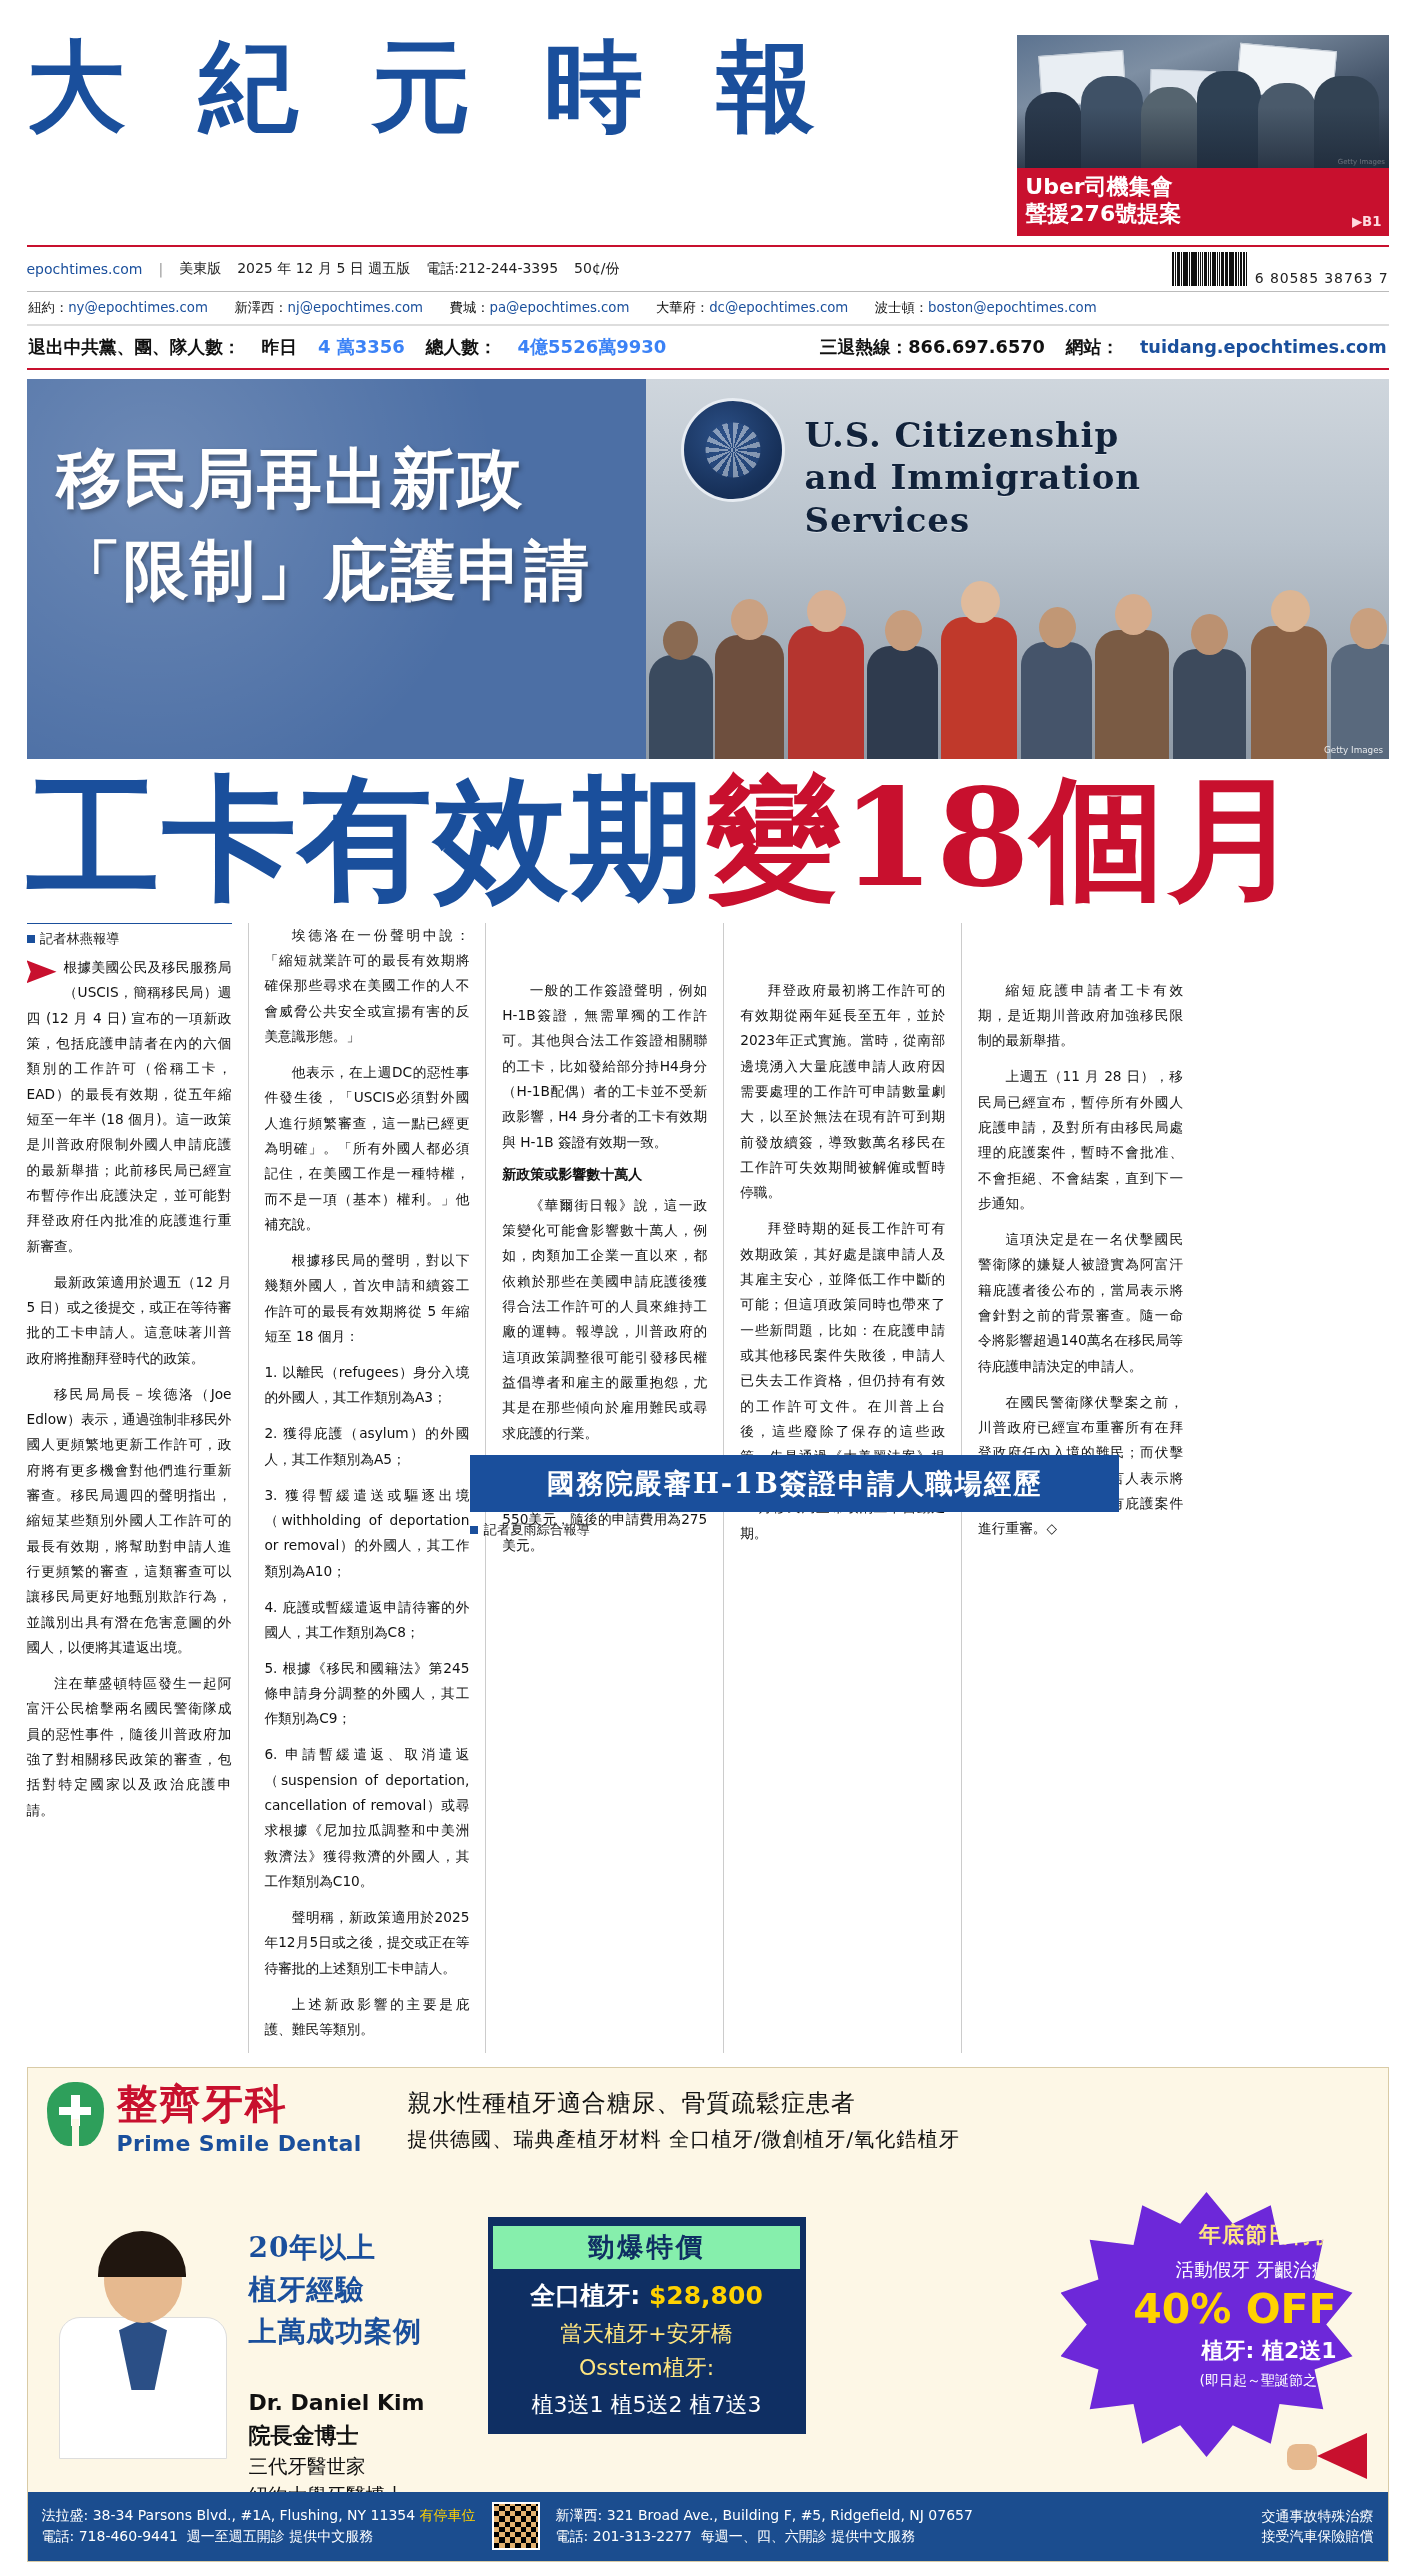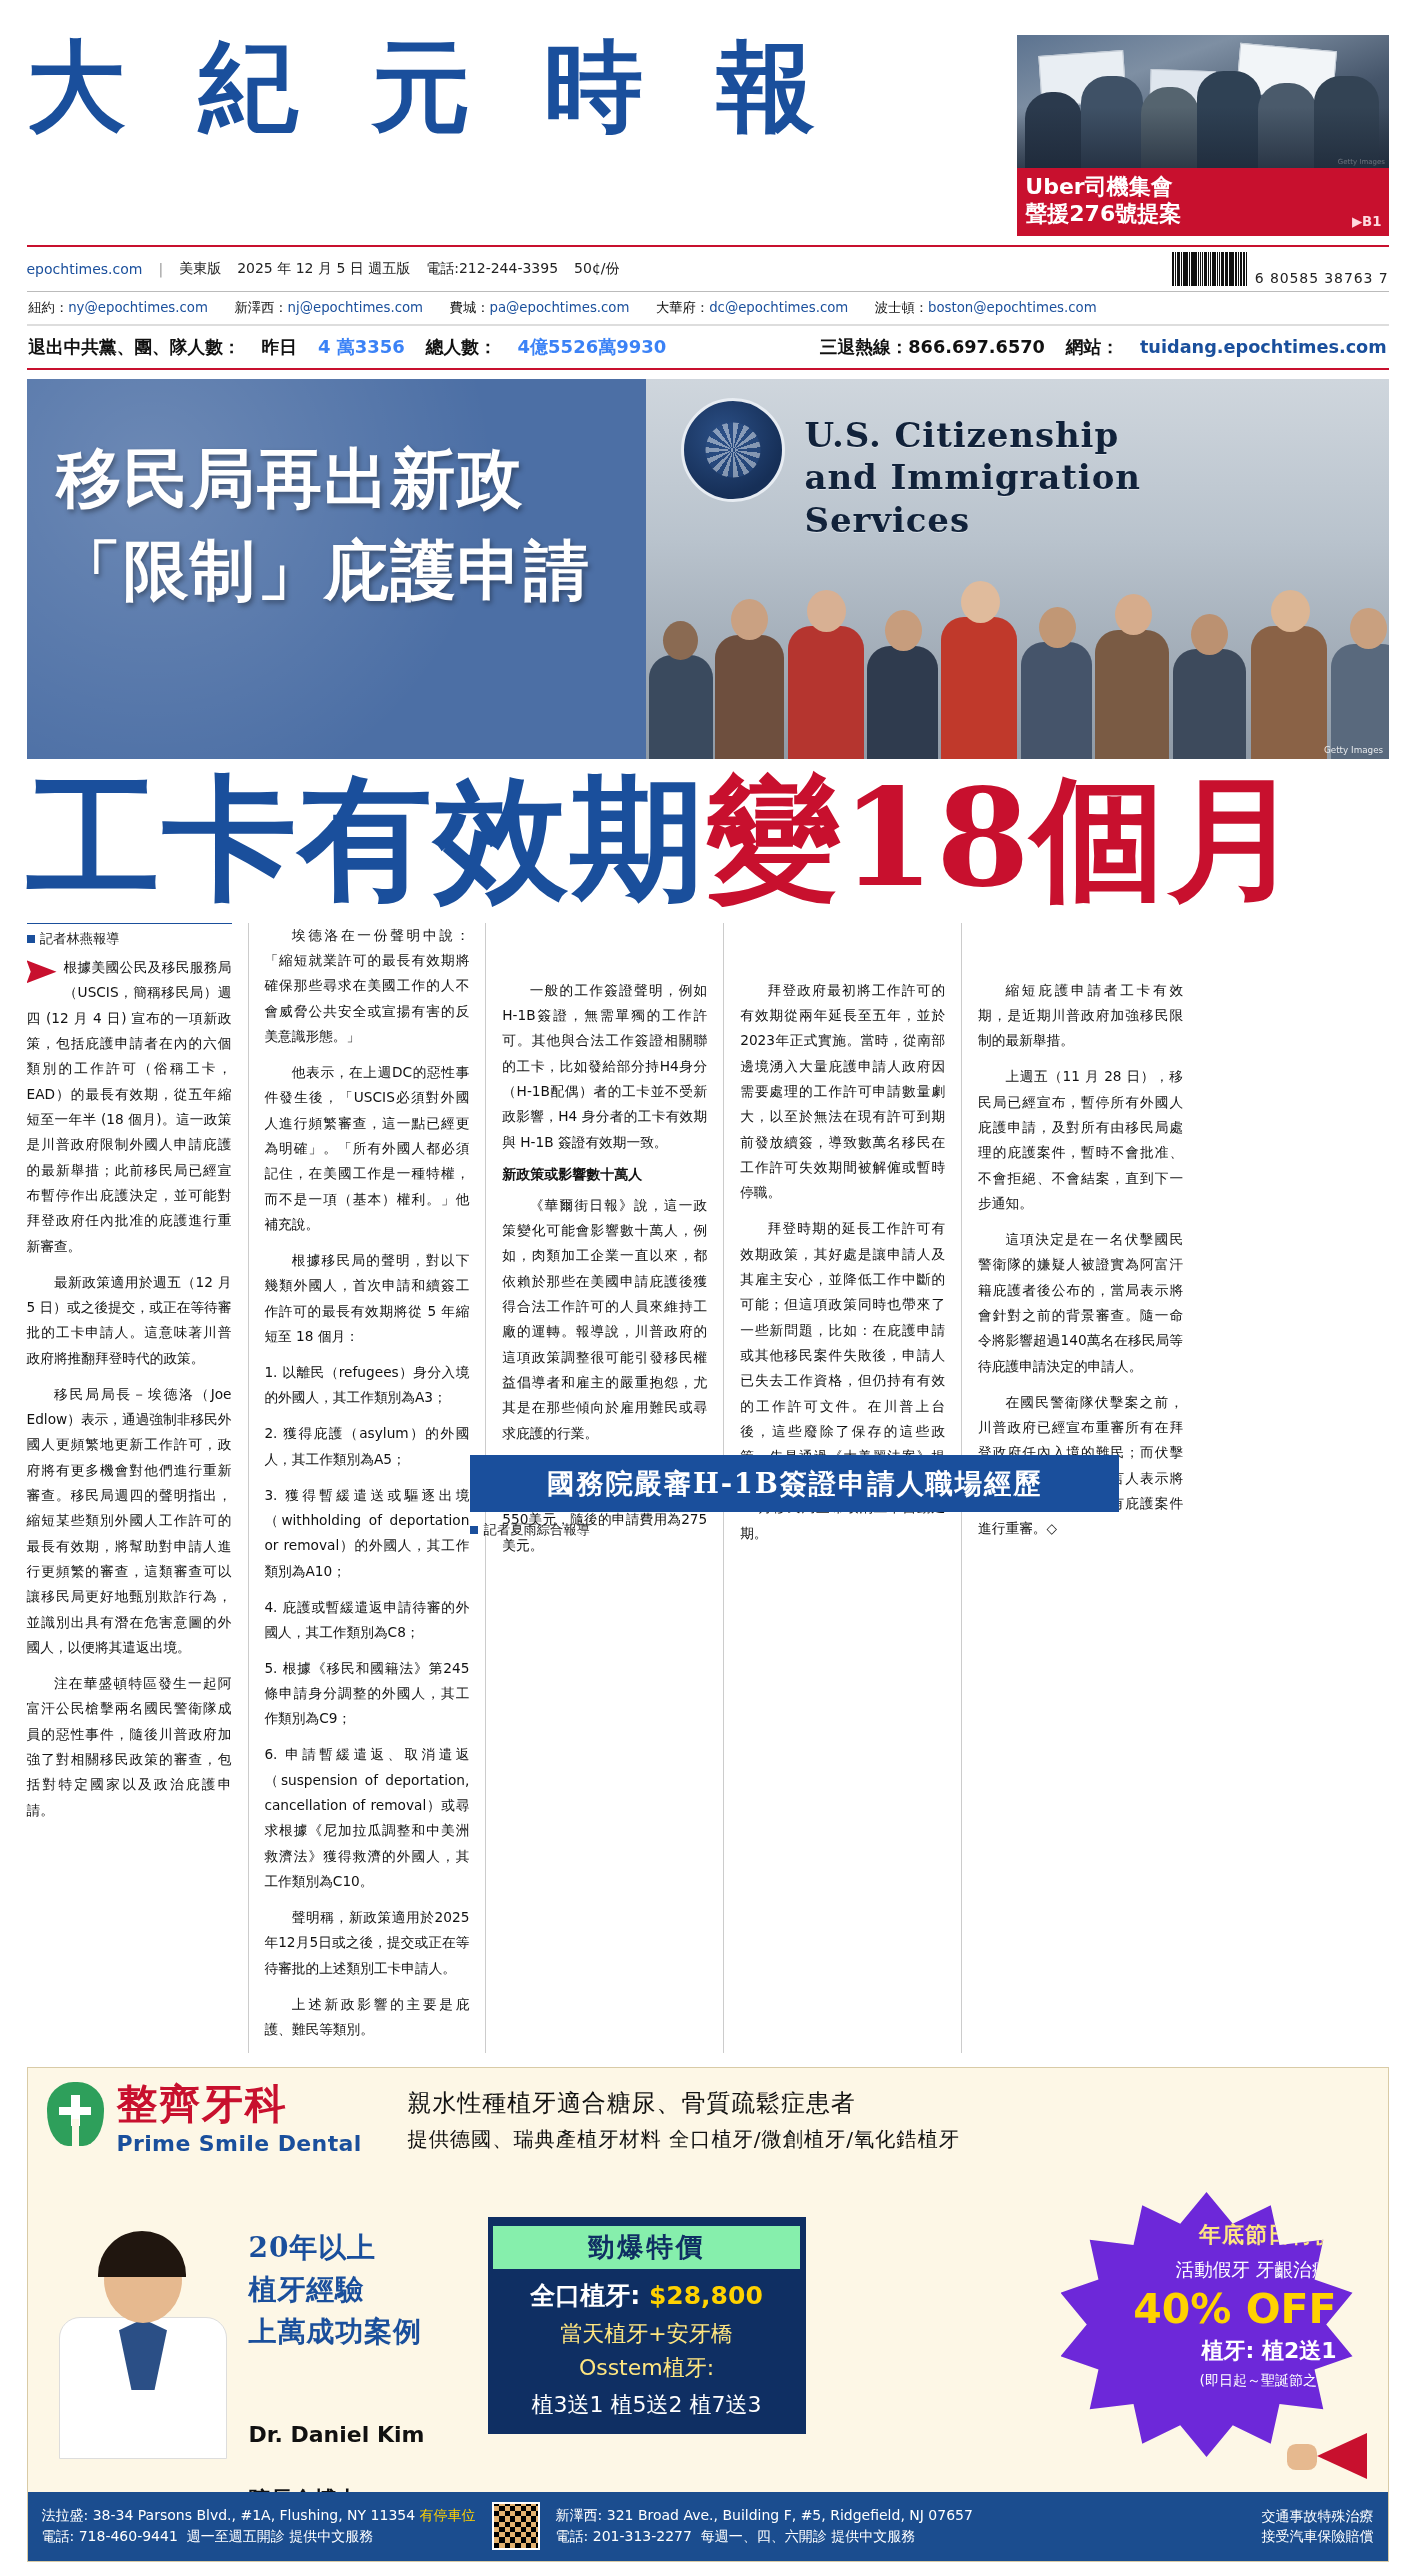--- a/index.html
+++ b/index.html
@@ -198,21 +198,21 @@
   .doc .shirt{ position:absolute; left:65px; top:83px; width:48px; height:71px; background:#2b4f86; clip-path:polygon(50% 0,100% 16%,74% 100%,26% 100%,0 16%); }
   .ad-exp {
     position:absolute; left:221px; top:159px; width:221px;
     font-family:"DejaVu Serif","Liberation Serif",serif; color:#1a4f9c;
     font-size:28px; font-weight:bold; line-height:1.5; letter-spacing:0.9px;
   }
   .ad-doc-name {
     position:absolute; left:221px; top:318px; width:221px; color:#111;
     font-size:19.5px; line-height:1.5;
   }
-  .ad-doc-name .big{ font-size:22px; font-weight:bold;margin-top:32px; }
+  .ad-doc-name .big{ font-size:22px; font-weight:bold; }
   .ad-price {
     position:absolute; left:460px; top:149px; width:318px;
     background:#0f2f63; color:#fff; text-align:center; padding:8.8px 5.3px 14px;
   }
   .ad-price .hd { background:#86efac; color:#0f2f63; font-size:26.5px; font-weight:bold; letter-spacing:2.7px; padding:3.5px 0; }
   .ad-price .l1 { font-size:25px; font-weight:bold; margin-top:10.6px; }
   .ad-price .l1 em{ font-style:normal; color:#ffd200; }
   .ad-price .l2 { font-size:22px; margin-top:7px; color:#ffe680;}
   .ad-price .l3 { font-size:22px; margin-top:3.5px; color:#ffe680;}
   .ad-price .l4 { font-size:22px; margin-top:7px; color:#fff;}

